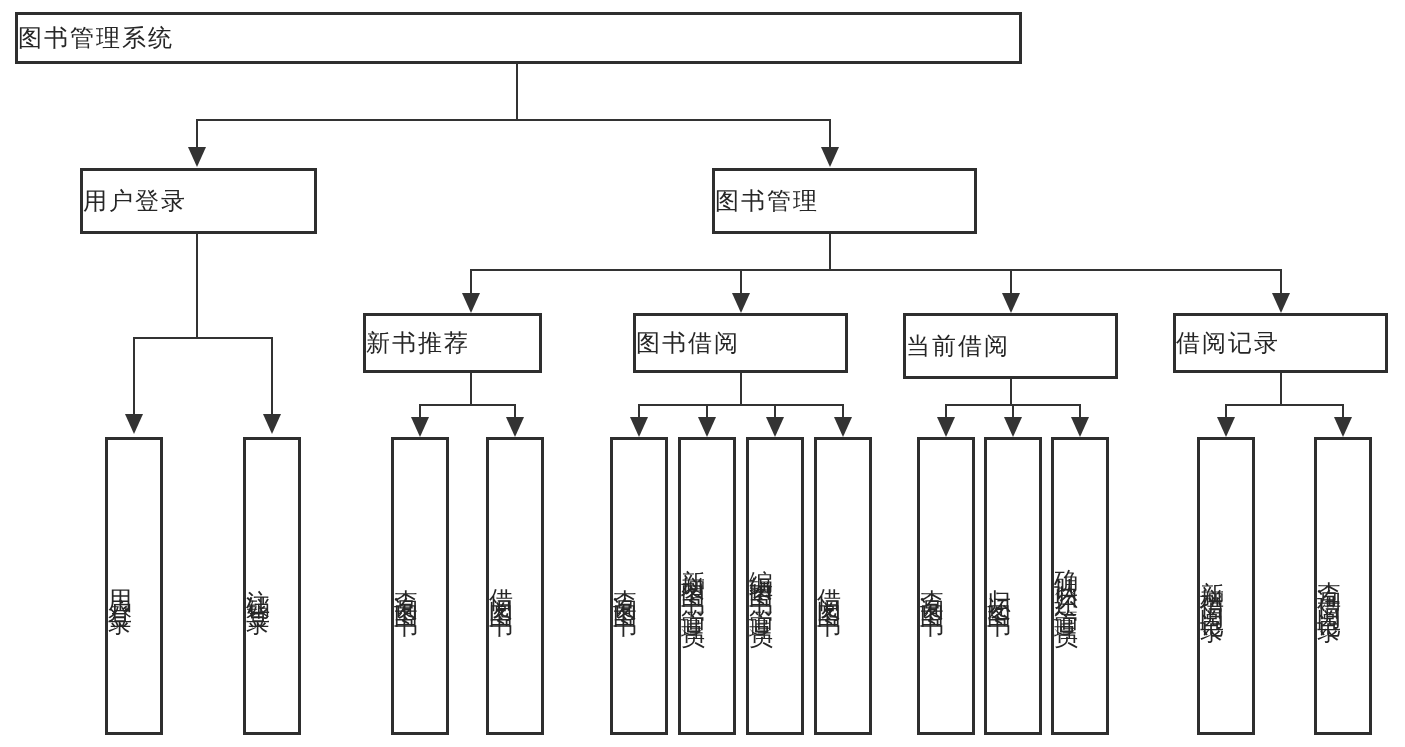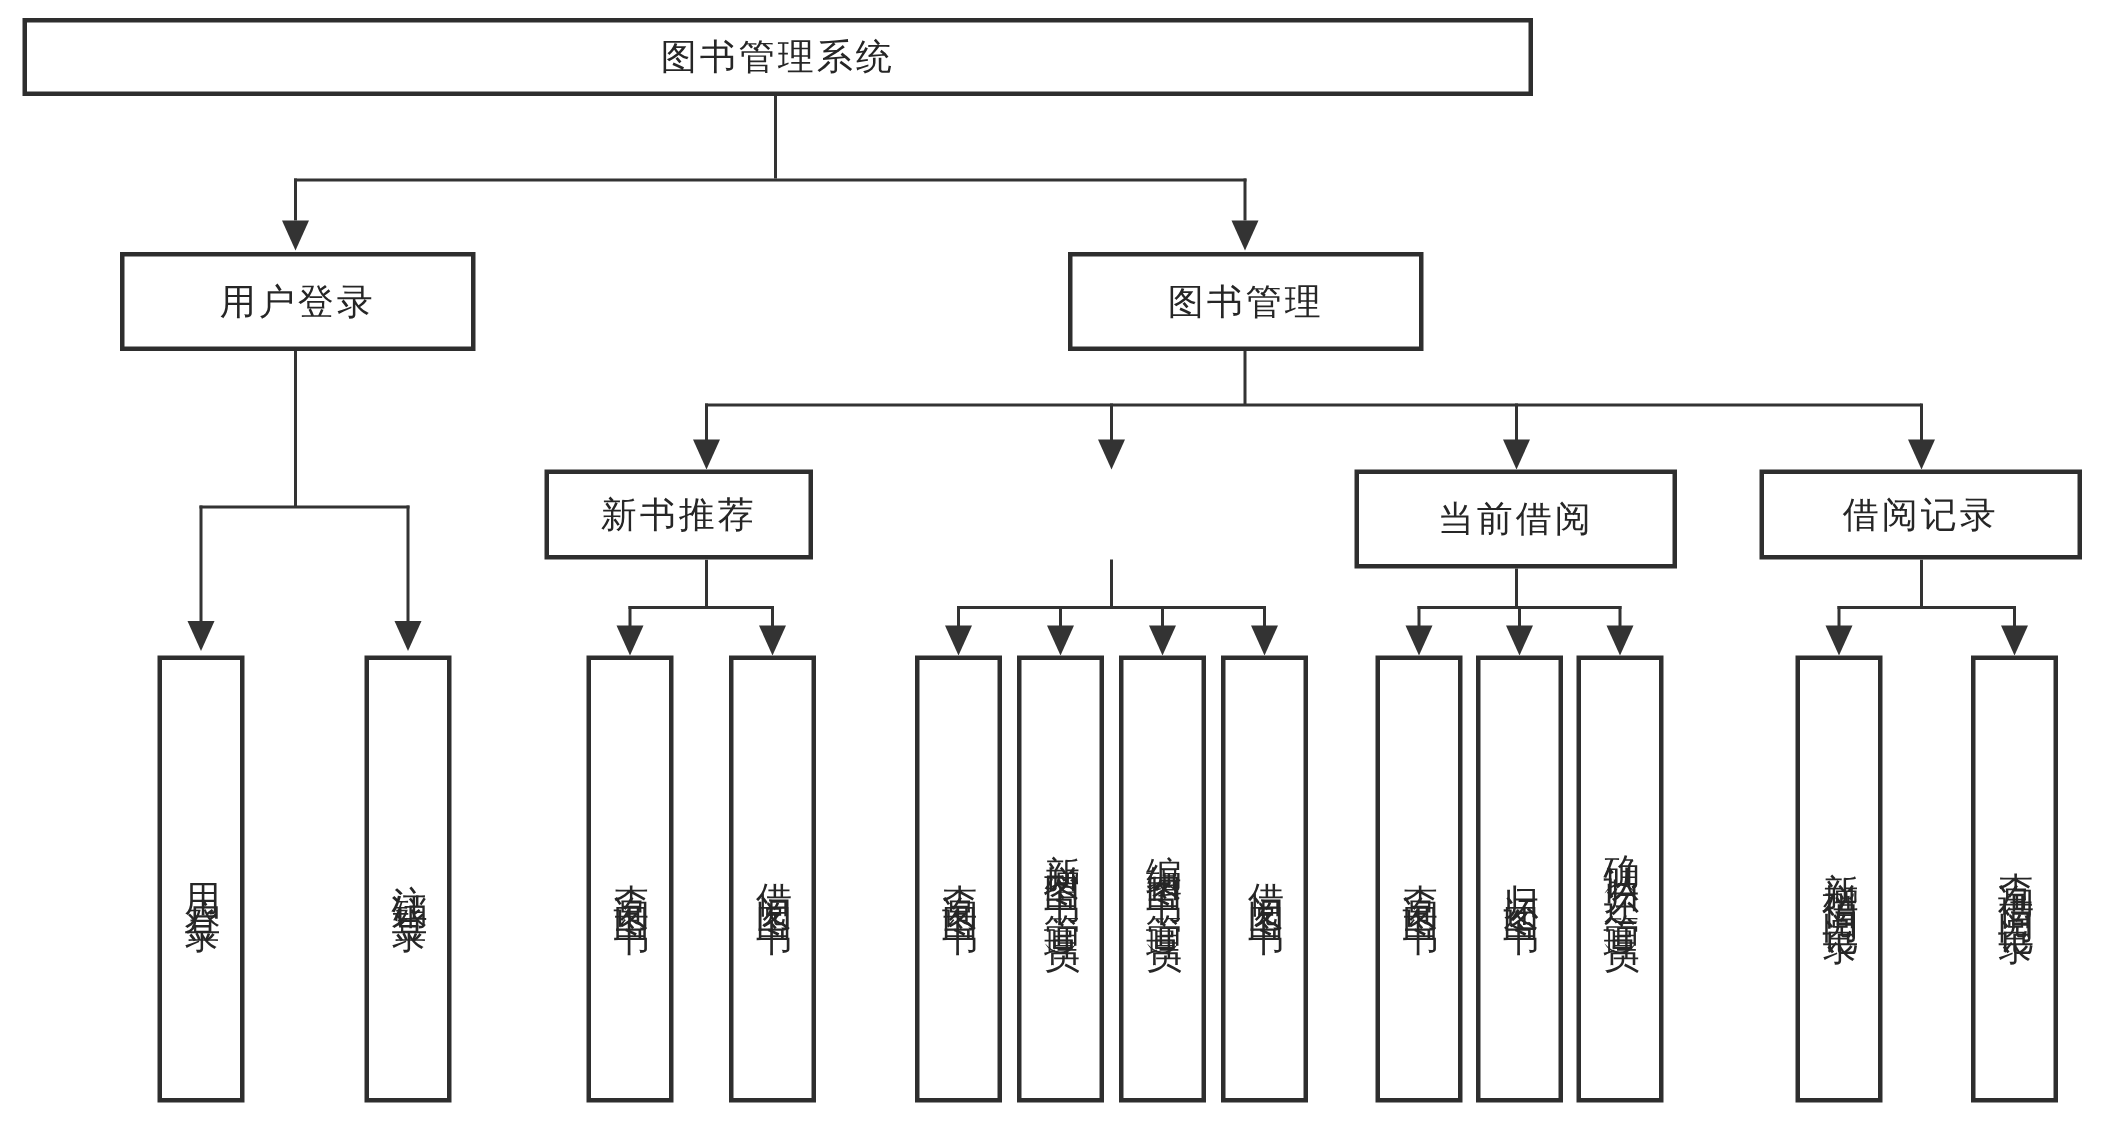--- a/index.html
+++ b/index.html
@@ -18,23 +18,21 @@
     overflow:hidden;
   }
   
   .box{
     position:absolute;
     box-sizing:border-box;
     border:3px solid var(--border);
     background:#ffffff;
     display:flex;
     align-items:center;
-    justify-content:center;
     color:var(--text);
-    font-family:Liberation Serif, serif;
   }
   .hbox{
     font-size:24px;
     letter-spacing:2px;
     white-space:nowrap;
   }
   .vbox{
     top:437px;
     width:58px;
     height:298px;
@@ -133,27 +131,30 @@
   <div class="arr" style="left:1217px;top:417px"></div>
   <div class="arr" style="left:1334px;top:417px"></div>
 
   <div class="box hbox" style="left:15px;top:12px;width:1007px;height:52px">
     <span>图书管理系统</span>
   </div>
 
   <div class="box hbox" style="left:80px;top:168px;width:237px;height:66px">
     <span>用户登录</span>
   </div>
-  <div class="box hbox" style="left:712px;top:168px;width:237px;height:66px">
+  <div class="box hbox" style="left:712px;top:168px;width:265px;height:66px">
     <span>图书管理</span>
   </div>
 
   <div class="box hbox" style="left:363px;top:313px;width:179px;height:60px">
     <span>新书推荐</span>
   </div>
+  <div class="box hbox" style="left:633px;top:313px;width:215px;height:60px">
+    <span>图书借阅</span>
+  </div>
   <div class="box hbox" style="left:903px;top:313px;width:215px;height:66px">
     <span>当前借阅</span>
   </div>
   <div class="box hbox" style="left:1173px;top:313px;width:215px;height:60px">
     <span>借阅记录</span>
   </div>
 
   <div class="box vbox" style="left:105px">
     <span class="vtext">用户登录</span>
   </div>

